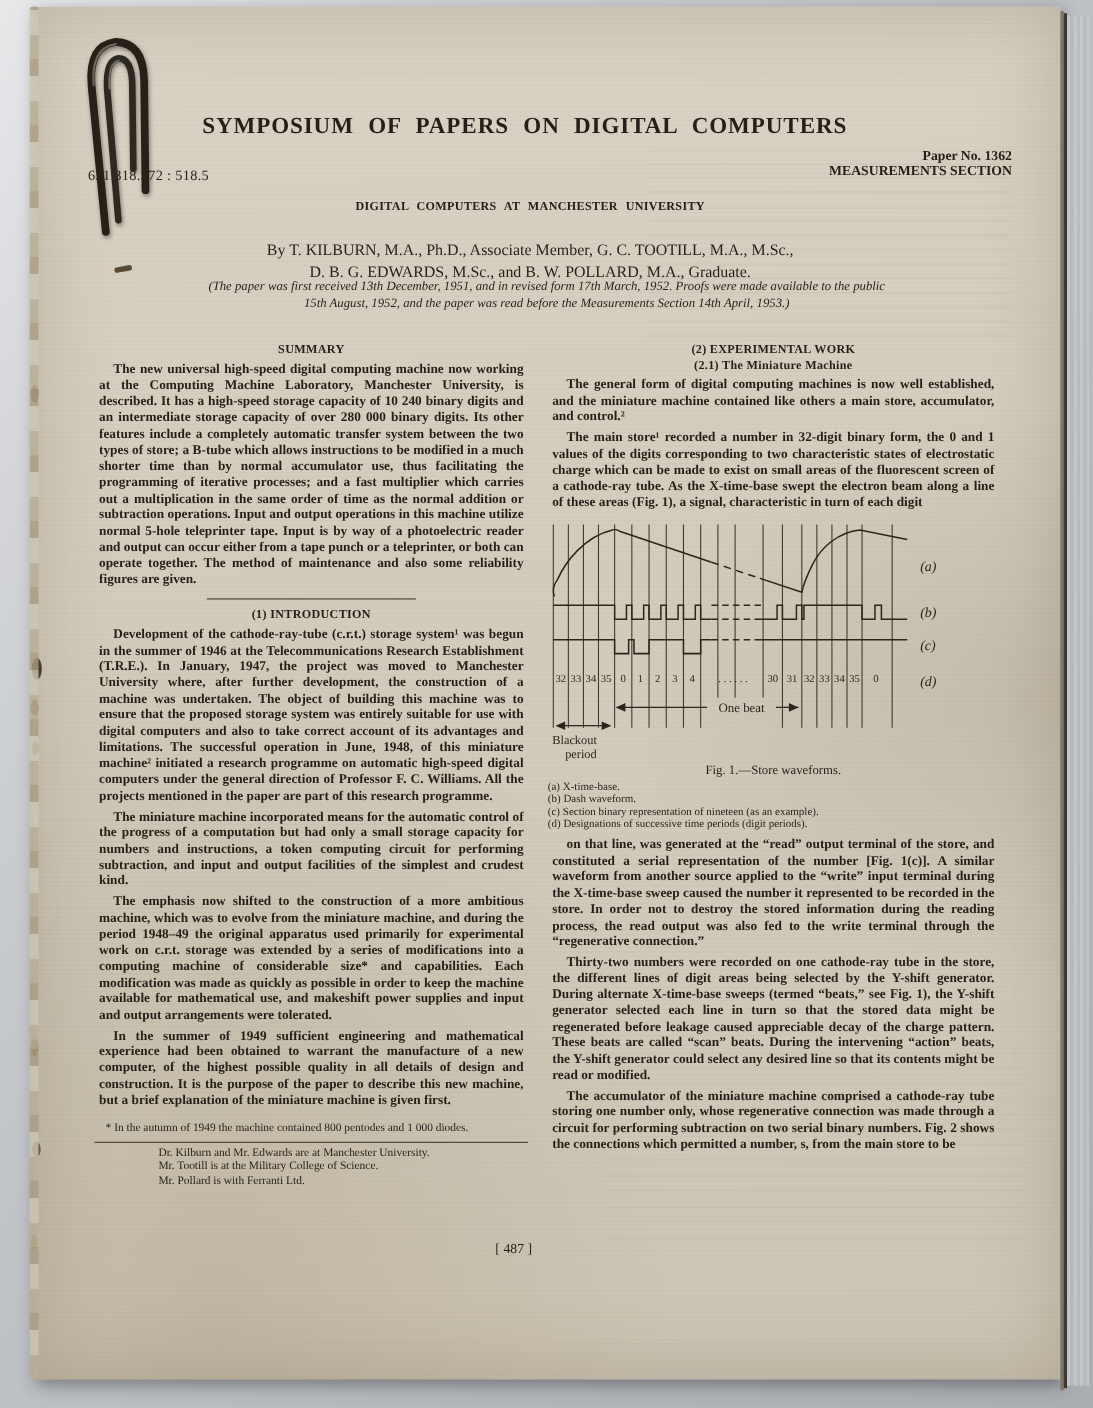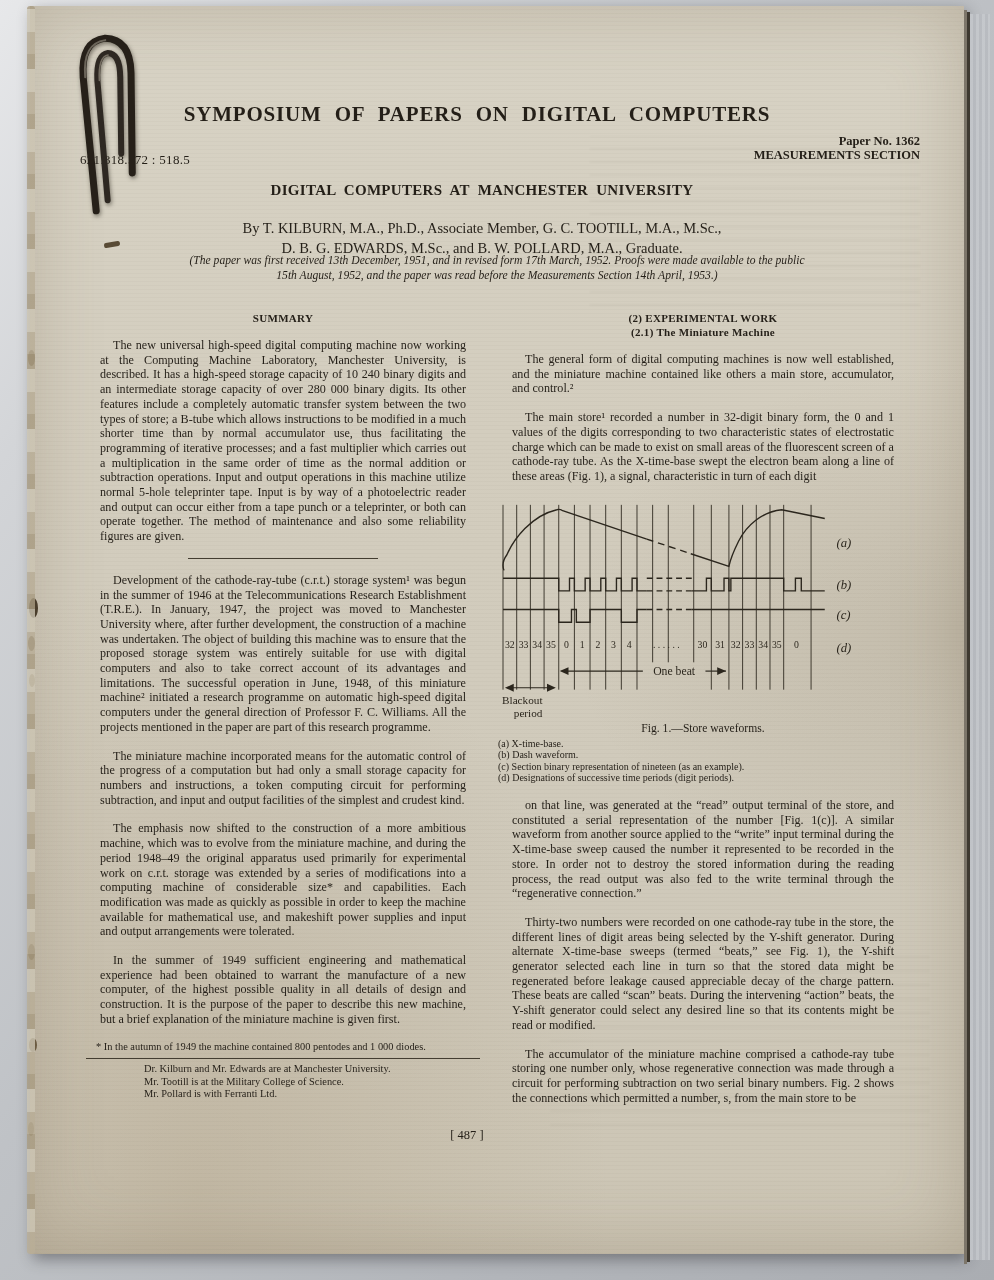--- a/index.html
+++ b/index.html
@@ -36,32 +36,32 @@
   .ghost2{left:520px;top:940px;width:380px;height:180px;
      background:repeating-linear-gradient(0deg,rgba(50,45,35,.55) 0 2px,transparent 2px 14px);}
 
   
   .udc{position:absolute;left:50px;top:146px;font-size:13px;letter-spacing:.3px;}
   .series-title{position:absolute;left:0;right:40px;top:96px;text-align:center;
      font-size:21px;font-weight:bold;letter-spacing:.8px;word-spacing:7px;}
   .hdr-right{position:absolute;right:44px;top:128px;text-align:right;
      font-size:12.5px;font-weight:bold;line-height:14px;}
   .doc-title{position:absolute;left:0;right:30px;top:176px;text-align:center;
-     font-size:15px;font-weight:bold;word-spacing:4px;letter-spacing:.3px;}
+     font-size:11px;font-weight:bold;word-spacing:4px;letter-spacing:.3px;}
   .byline{position:absolute;left:0;right:30px;top:212px;text-align:center;
      font-size:14.5px;line-height:20px;}
   .received{position:absolute;left:30px;right:30px;top:248px;text-align:center;
      font-style:italic;font-size:11.6px;line-height:14.5px;}
 
   
   .columns{position:absolute;left:56px;top:304px;display:flex;gap:18px;}
   .col-left{width:394px;}
   .col-right{width:410px;}
   .col-head{text-align:center;font-weight:bold;font-size:11px;margin:2px 0 4px 0;letter-spacing:.3px;}
-  p.body{font-size:12.1px;line-height:14.7px;text-align:justify;margin:14px;text-indent:13px;}
+  p.body{font-size:12.1px;line-height:14.7px;text-align:justify;margin:4px;text-indent:13px;font-weight:bold;}
   .short-rule{width:190px;border:0;border-top:1.3px solid #433d31;margin:10px auto 8px auto;}
   .footnote{font-size:10.4px;line-height:12.5px;margin-top:13px;text-indent:10px;}
   .foot-rule{border:0;border-top:1.2px solid #433d31;margin:5px 0 4px 0;}
   .affil{font-size:10.4px;line-height:12.6px;margin-left:58px;}
 
   
   .figure{margin:6px 0 4px 0;}
   .fig-svg{display:block;margin-left:2px;}
   .fig-svg text{fill:#2b261d;}
   .fig-caption{text-align:center;font-size:11.6px;margin:2px 0 3px 0;}
@@ -93,20 +93,21 @@
     <div>(The paper was first received 13th December, 1951, and in revised form 17th March, 1952.  Proofs were made available to the public</div>
     <div>15th August, 1952, and the paper was read before the Measurements Section 14th April, 1953.)</div>
   </div>
 
   <div class="columns">
 
     <div class="col-left">
       <div class="col-head">SUMMARY</div>
       <p class="body">The new universal high-speed digital computing machine now working at the Computing Machine Laboratory, Manchester University, is described.  It has a high-speed storage capacity of 10 240 binary digits and an intermediate storage capacity of over 280 000 binary digits.  Its other features include a completely automatic transfer system between the two types of store; a B-tube which allows instructions to be modified in a much shorter time than by normal accumulator use, thus facilitating the programming of iterative processes; and a fast multiplier which carries out a multiplication in the same order of time as the normal addition or subtraction operations.  Input and output operations in this machine utilize normal 5-hole teleprinter tape.  Input is by way of a photoelectric reader and output can occur either from a tape punch or a teleprinter, or both can operate together.  The method of maintenance and also some reliability figures are given.</p>
       <hr class="short-rule">
+      <div class="col-head">(1) INTRODUCTION</div>
       <p class="body">Development of the cathode-ray-tube (c.r.t.) storage system¹ was begun in the summer of 1946 at the Telecommunications Research Establishment (T.R.E.).  In January, 1947, the project was moved to Manchester University where, after further development, the construction of a machine was undertaken.  The object of building this machine was to ensure that the proposed storage system was entirely suitable for use with digital computers and also to take correct account of its advantages and limitations.  The successful operation in June, 1948, of this miniature machine² initiated a research programme on automatic high-speed digital computers under the general direction of Professor F. C. Williams.  All the projects mentioned in the paper are part of this research programme.</p>
       <p class="body">The miniature machine incorporated means for the automatic control of the progress of a computation but had only a small storage capacity for numbers and instructions, a token computing circuit for performing subtraction, and input and output facilities of the simplest and crudest kind.</p>
       <p class="body">The emphasis now shifted to the construction of a more ambitious machine, which was to evolve from the miniature machine, and during the period 1948–49 the original apparatus used primarily for experimental work on c.r.t. storage was extended by a series of modifications into a computing machine of considerable size* and capabilities.  Each modification was made as quickly as possible in order to keep the machine available for mathematical use, and makeshift power supplies and input and output arrangements were tolerated.</p>
       <p class="body">In the summer of 1949 sufficient engineering and mathematical experience had been obtained to warrant the manufacture of a new computer, of the highest possible quality in all details of design and construction.  It is the purpose of the paper to describe this new machine, but a brief explanation of the miniature machine is given first.</p>
       <div class="footnote">* In the autumn of 1949 the machine contained 800 pentodes and 1 000 diodes.</div>
       <hr class="foot-rule">
       <div class="affil">
         <div>Dr. Kilburn and Mr. Edwards are at Manchester University.</div>
         <div>Mr. Tootill is at the Military College of Science.</div>
         <div>Mr. Pollard is with Ferranti Ltd.</div>

